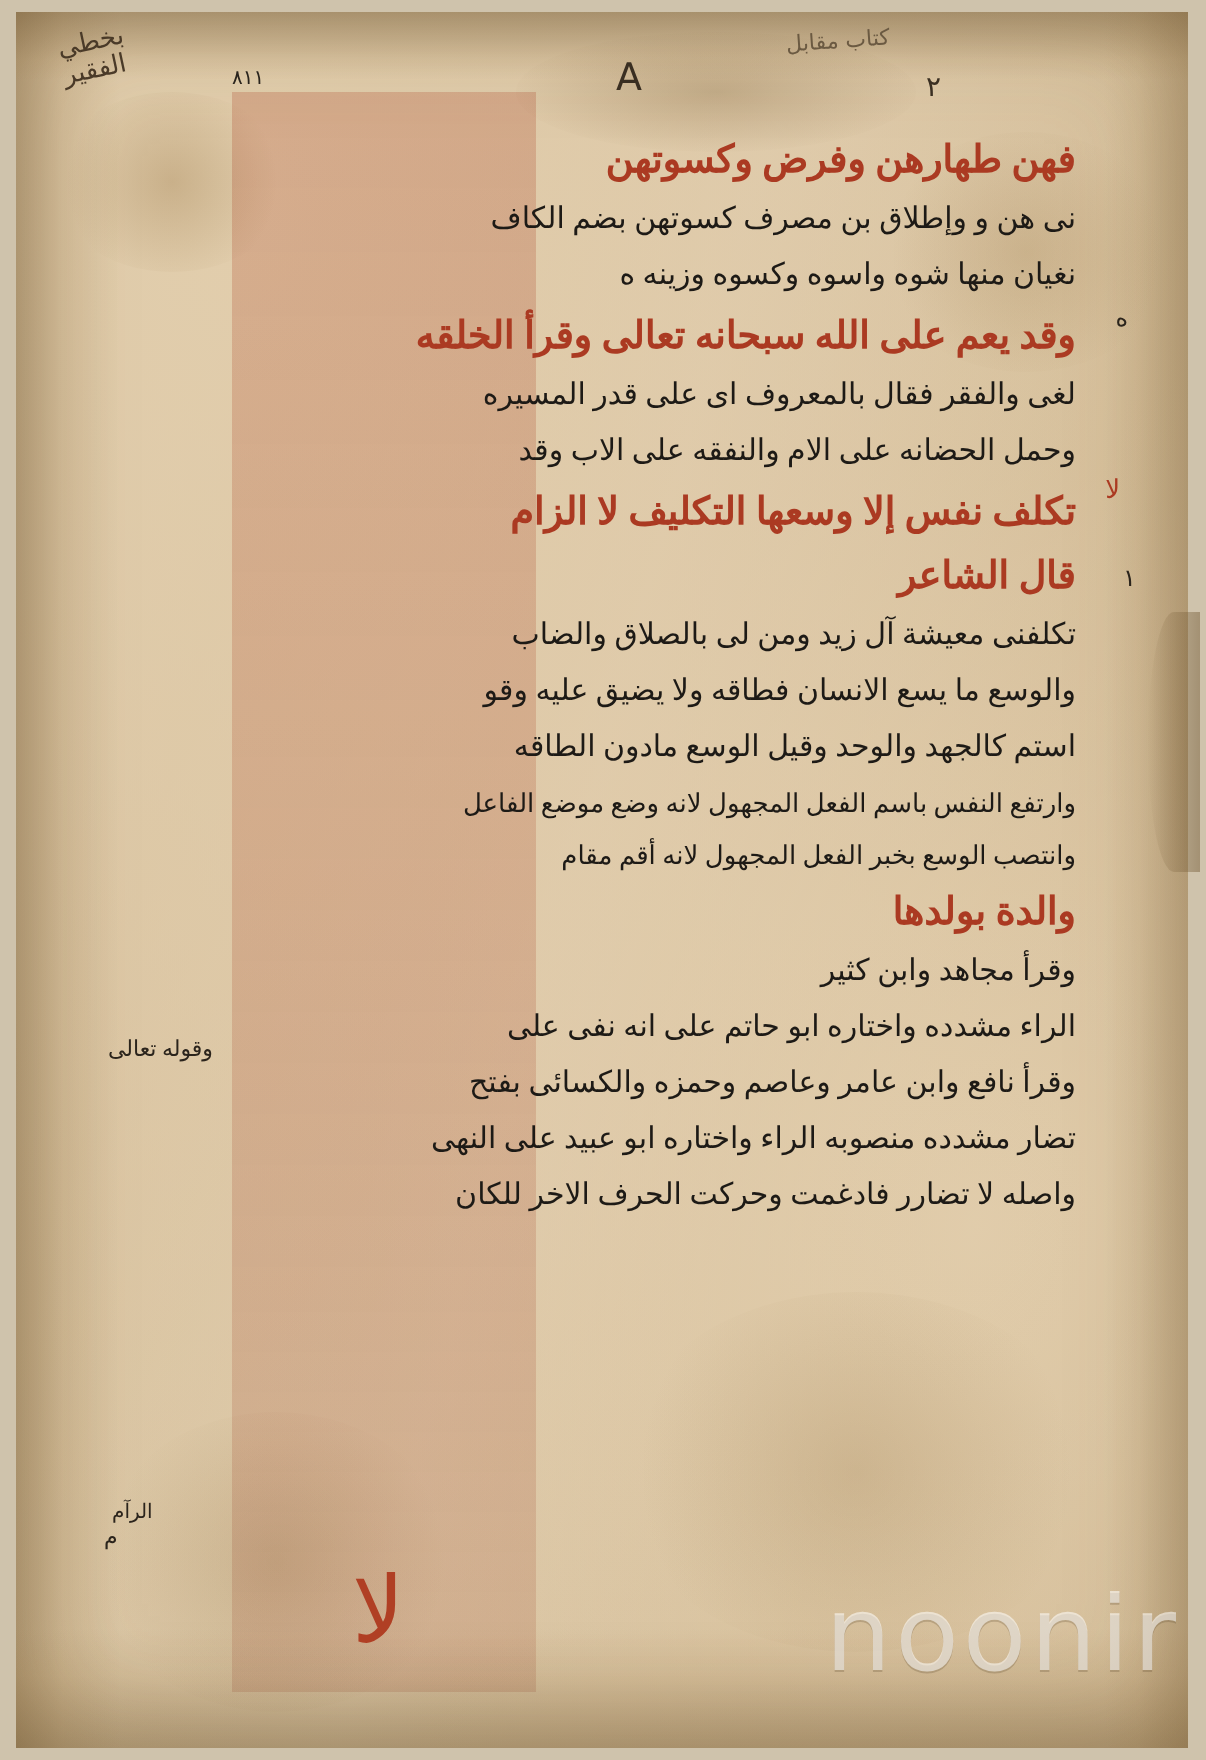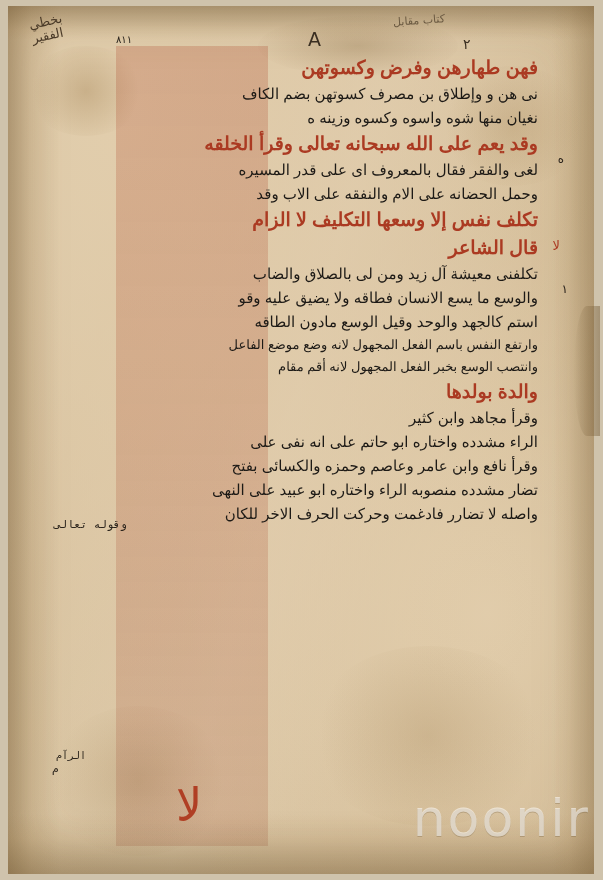--- a/index.html
+++ b/index.html
@@ -94,27 +94,28 @@
     position: absolute;
     left: 60px;
     top: 52px;
     width: 470px;
     height: 740px;
     direction: rtl;
     text-align: justify;
   }
 
   .line {
-    font-family: Liberation Sans, sans-serif;
+    font-family: Liberation Serif, serif;
     font-size: 15px;
     line-height: 1.0;
     color: #1d1a16;
     white-space: nowrap;
     margin-bottom: 9px;
     letter-spacing: 0px;
+    margin-top: 13px;
   }
   .line.red {
     color: #ab3a22;
     font-size: 19px;
     font-weight: bold;
     letter-spacing: 1px;
   }
   .line.sm { font-size: 13px; }
 
   
@@ -125,21 +126,21 @@
   }
   .folio-num { left: 108px; top: 28px; font-size: 10px; letter-spacing: 2px; }
   .top-letter { left: 300px; top: 22px; font-size: 19px; color: #3a2f22; }
   .top-tick { left: 455px; top: 30px; font-size: 14px; color: #3a2f22; }
   .top-scribble { left: 385px; top: 8px; font-size: 11px; color: #6b5a42; transform: rotate(-4deg); }
   .corner-script { left: 22px; top: 6px; font-size: 13px; color: #4a3a28; transform: rotate(-12deg); line-height: 1.1; width: 60px; }
 
   
   .margin-note {
     position: absolute;
-    font-family: Liberation Mono, monospace;
+    font-family: Liberation Serif, serif;
     color: #2b241c;
     direction: rtl;
     text-align: right;
   }
   .mn1 { left: 46px; top: 512px; font-size: 11px; }
   .mn2 { left: 48px; top: 744px; font-size: 10px; }
   .mn3 { left: 44px; top: 756px; font-size: 11px; }
 
   
   .rm1 { position: absolute; right: 34px; top: 232px; font-size: 13px; color: #ab3a22; direction: rtl; }

